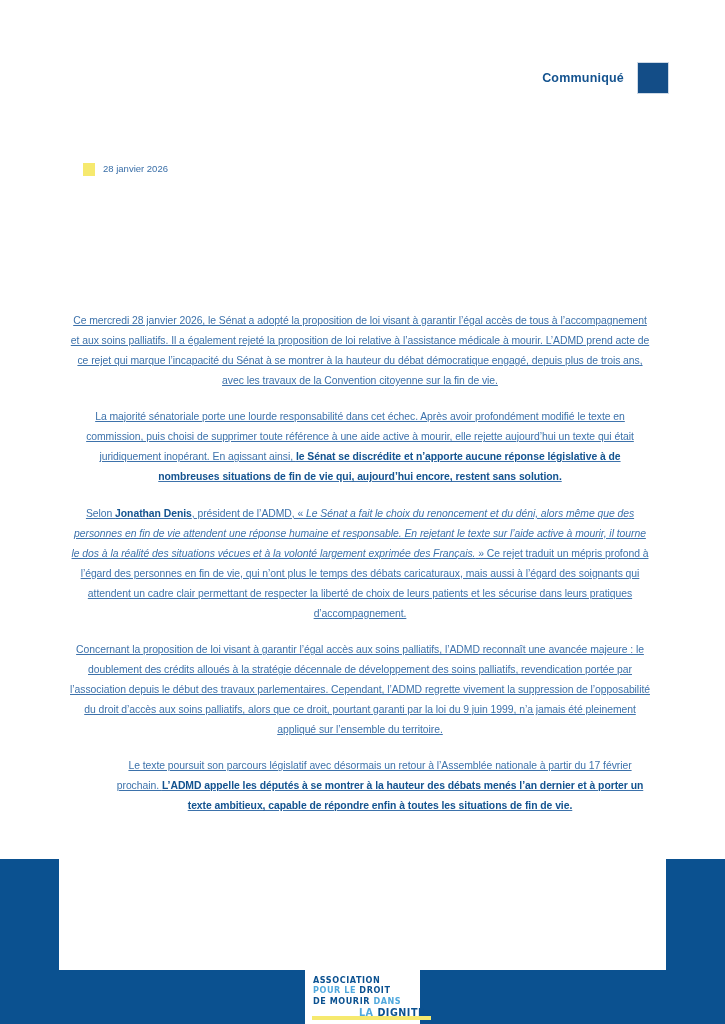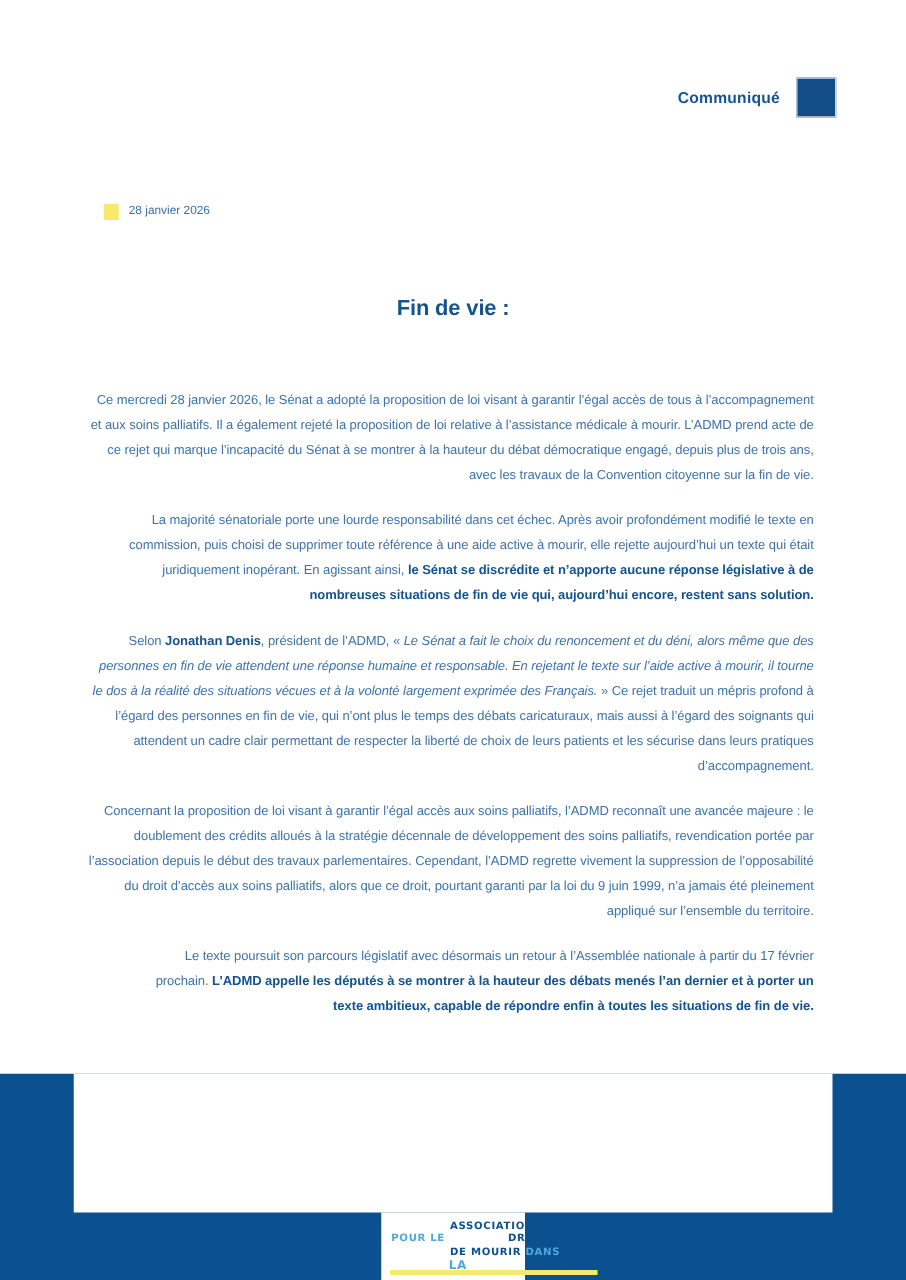--- a/index.html
+++ b/index.html
@@ -106,22 +106,23 @@
     position: absolute;
     top: 311px;
     left: 69px;
     width: 582px;
   }
   .para {
     font-size: 10.4px;
     line-height: 1.92;
     color: #3D72AB;
     margin: 0 0 16.5px 0;
-    text-align: right;
+    text-align: center;
     letter-spacing: -0.05px;
+    text-decoration: underline;
   }
   .para:last-child { margin-bottom: 0; margin-left: 40px; }
   .para b, .para strong {
     font-weight: bold;
     color: #14538F;
   }
   .para i, .para em {
     font-style: italic;
   }
 
@@ -139,21 +140,21 @@
   .logo-stack {
     font-family: "DejaVu Sans", sans-serif;
     font-weight: bold;
     font-size: 8.1px;
     line-height: 1.29;
     letter-spacing: 0.55px;
     text-transform: uppercase;
     white-space: nowrap;
   }
   .logo-line { display: block; }
-  .logo-dark { color: #0B5190; margin-left: 47px; }
+  .logo-dark { color: #0B5190; }
   .logo-light { color: #4FA8DD; }
   .logo-line-4 {
     position: relative;
     display: inline-block;
     font-size: 9.6px;
     letter-spacing: 0.5px;
     margin-top: 1px;
     padding-left: 46px;
   }
   .logo-line-4::before {
@@ -184,21 +185,20 @@
     <span class="header-label">Communiqué</span>
     <span class="header-square"></span>
   </div>
 
   <div class="date-row">
     <span class="date-square"></span>
     <span class="date-text">28 janvier 2026</span>
   </div>
 
   <h1 class="title">
-    <span class="title-line">Fin de vie :</span>
   </h1>
 
   <div class="body-copy" id="body-copy">
       <p class="para"><span>Ce mercredi 28 janvier 2026, le Sénat a adopté la proposition de loi visant à garantir l’égal accès de tous à l’accompagnement et aux soins palliatifs. Il a également rejeté la proposition de loi relative à l’assistance médicale à mourir. L’ADMD prend acte de ce rejet qui marque l’incapacité du Sénat à se montrer à la hauteur du débat démocratique engagé, depuis plus de trois ans, avec les travaux de la Convention citoyenne sur la fin de vie.</span></p>
       <p class="para"><span>La majorité sénatoriale porte une lourde responsabilité dans cet échec. Après avoir profondément modifié le texte en commission, puis choisi de supprimer toute référence à une aide active à mourir, elle rejette aujourd’hui un texte qui était juridiquement inopérant. En agissant ainsi, </span><b>le Sénat se discrédite et n’apporte aucune réponse législative à de nombreuses situations de fin de vie qui, aujourd’hui encore, restent sans solution.</b></p>
       <p class="para"><span>Selon </span><b>Jonathan Denis</b><span>, président de l’ADMD, « </span><i>Le Sénat a fait le choix du renoncement et du déni, alors même que des personnes en fin de vie attendent une réponse humaine et responsable. En rejetant le texte sur l’aide active à mourir, il tourne le dos à la réalité des situations vécues et à la volonté largement exprimée des Français.</i><span> » Ce rejet traduit un mépris profond à l’égard des personnes en fin de vie, qui n’ont plus le temps des débats caricaturaux, mais aussi à l’égard des soignants qui attendent un cadre clair permettant de respecter la liberté de choix de leurs patients et les sécurise dans leurs pratiques d’accompagnement.</span></p>
       <p class="para"><span>Concernant la proposition de loi visant à garantir l’égal accès aux soins palliatifs, l’ADMD reconnaît une avancée majeure : le doublement des crédits alloués à la stratégie décennale de développement des soins palliatifs, revendication portée par l’association depuis le début des travaux parlementaires. Cependant, l’ADMD regrette vivement la suppression de l’opposabilité du droit d’accès aux soins palliatifs, alors que ce droit, pourtant garanti par la loi du 9 juin 1999, n’a jamais été pleinement appliqué sur l’ensemble du territoire.</span></p>
       <p class="para"><span>Le texte poursuit son parcours législatif avec désormais un retour à l’Assemblée nationale à partir du 17 février prochain. </span><b>L’ADMD appelle les députés à se montrer à la hauteur des débats menés l’an dernier et à porter un texte ambitieux, capable de répondre enfin à toutes les situations de fin de vie.</b></p>
     </div>
 

